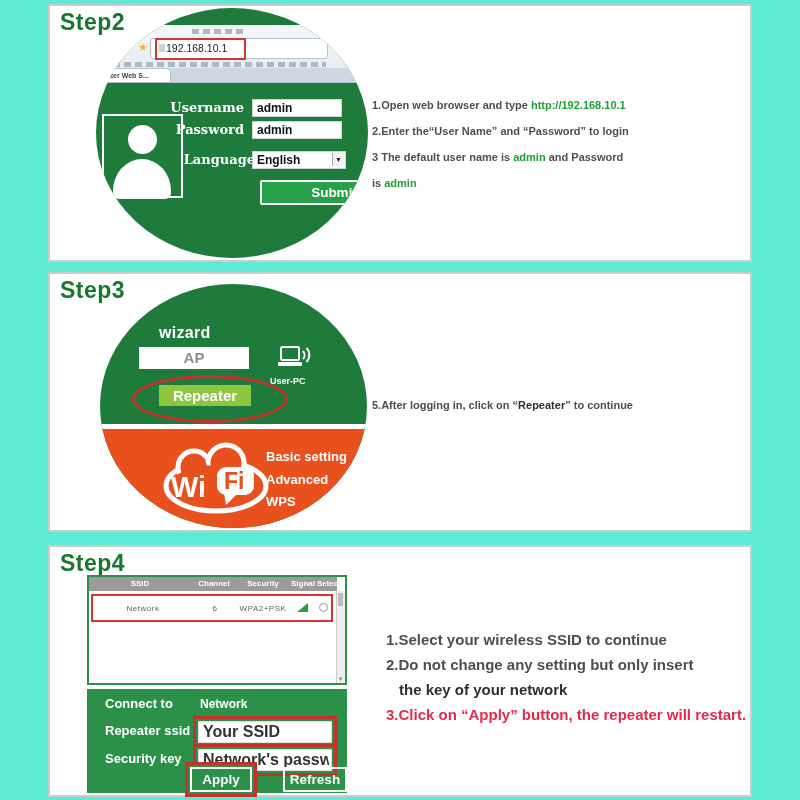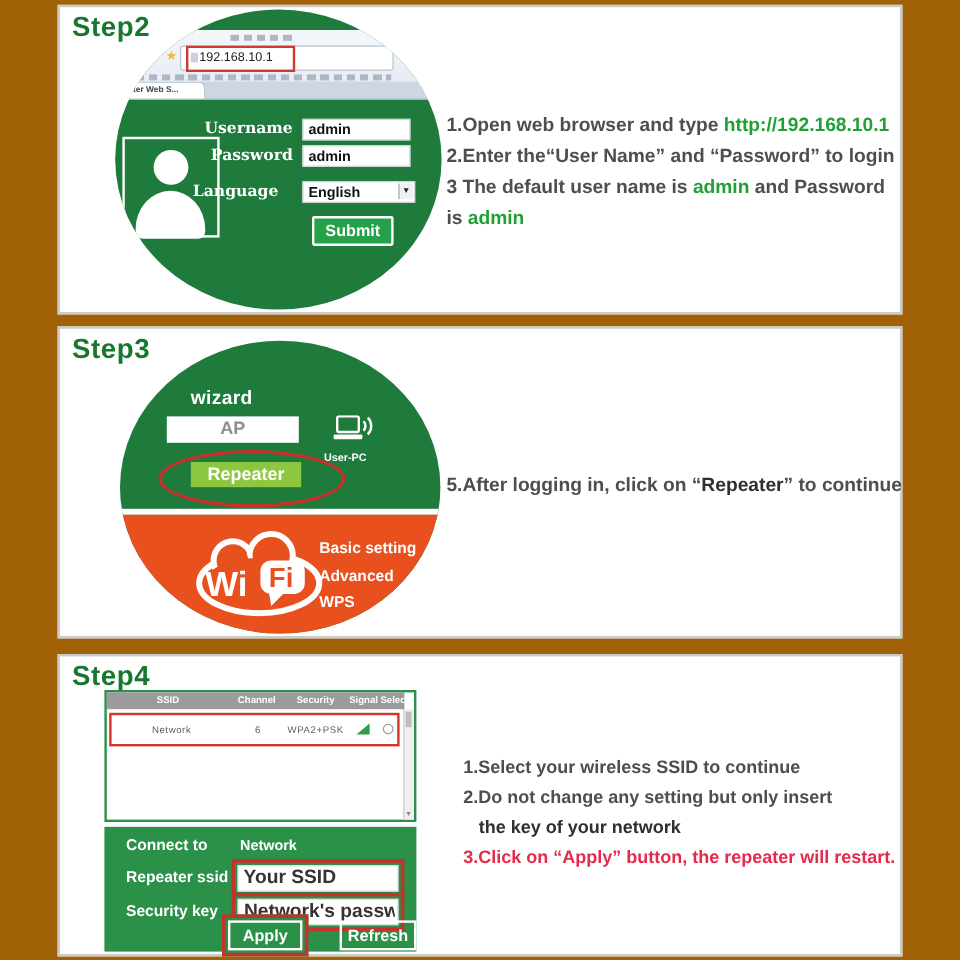--- a/index.html
+++ b/index.html
@@ -1,16 +1,16 @@
 <!DOCTYPE html>
 <html><head>
 <meta charset="utf-8">
 <style>
   html,body{margin:0;padding:0;background:#fff;}
-  .canvas{position:relative;width:800px;height:800px;background:#a16207;
+  .canvas{position:relative;width:800px;height:800px;background:#5eead4;
           font-family:"Liberation Sans",sans-serif;overflow:hidden;}
   .stepbox{position:absolute;left:48px;width:700px;background:#fff;border:2px solid #cbcbcb;}
   #box1{top:4px;height:254px;}
   #box2{top:272px;height:256px;}
   #box3{top:545px;height:248px;}
   .step-title{position:absolute;left:10px;top:3px;font-size:23px;font-weight:bold;color:#15782e;letter-spacing:.5px;}
 
   
   .circle{position:absolute;border-radius:50%;overflow:hidden;background:#1e7b3c;}
   #c1{left:46px;top:2px;width:272px;height:250px;}
@@ -32,28 +32,28 @@
   .flabel{position:absolute;width:92px;text-align:right;font-family:"DejaVu Serif",serif;font-weight:bold;
           font-size:13px;color:#fff;white-space:nowrap;}
   .finput{position:absolute;left:156px;width:84px;height:16px;background:#fff;border:1px solid #cfd6dd;
           font-size:12px;font-weight:bold;color:#111;line-height:16px;padding:0 0 0 4px;}
   input.finput{outline:none;box-sizing:content-box;font-family:"Liberation Sans",sans-serif;}
   .fselect{position:absolute;left:156px;width:88px;height:16px;background:#fff;border:1px solid #cfd6dd;
            font-size:12px;font-weight:bold;color:#111;line-height:16px;padding-left:4px;}
   .selarrow{position:absolute;right:1px;top:1px;width:11px;height:13px;background:#f1f1f1;border-left:1px solid #aaa;
             font-size:7px;color:#222;text-align:center;line-height:13px;}
   .submit{position:absolute;left:164px;top:172px;width:64px;height:21px;background:#27a04a;border:2px solid #fff;
-          border-radius:2px;color:#fff;font-weight:bold;font-size:13.5px;text-align:center;line-height:21px;}
+          border-radius:2px;color:#fff;font-weight:bold;font-size:13.5px;text-align:center;line-height:21px;padding-left:40px;}
   .avatar{position:absolute;left:6px;top:106px;width:77px;height:80px;border:2px solid #fff;}
   .avatar .head{position:absolute;left:24px;top:9px;width:29px;height:29px;border-radius:50%;background:#fff;}
   .avatar .torso{position:absolute;left:9px;top:43px;width:58px;height:40px;background:#fff;
                  border-radius:50% 50% 6px 6px/80% 80% 6px 6px;}
 
   
-  .instr{position:absolute;font-size:16px;font-weight:700;color:#4e4e4e;line-height:26px;white-space:nowrap;}
+  .instr{position:absolute;font-size:11px;font-weight:700;color:#4e4e4e;line-height:26px;white-space:nowrap;}
   .grn{color:#21a035;font-weight:800;}
   .blk{color:#2f2f2f;font-weight:800;}
   .redline{color:#e62a4c;}
 
   
   .band-white{position:absolute;left:0;top:140px;width:100%;height:5px;background:#fff;}
   .half-orange{position:absolute;left:0;top:145px;width:100%;bottom:0;background:#e8511d;}
   .wizard{position:absolute;left:59px;top:40px;color:#fff;font-size:16px;font-weight:bold;letter-spacing:.3px;}
   .apbox{position:absolute;left:39px;top:63px;width:110px;height:22px;background:#fff;color:#8f8f8f;
          font-size:15px;font-weight:bold;text-align:center;line-height:22px;}
@@ -115,21 +115,21 @@
 
       <div class="avatar">
         <div class="head"></div>
         <div class="torso"></div>
       </div>
 
       <div class="flabel" style="left:56px;top:92px;">Username</div>
       <input class="finput" style="top: 91px;" value="admin">
       <div class="flabel" style="left:56px;top:114px;">Password</div>
       <input class="finput" style="top: 113px;" value="admin">
-      <div class="flabel" style="left:44px;top:144px;">Language</div>
+      <div class="flabel" style="left:67px;top:144px;">Language</div>
       <div class="fselect" style="top:143px;">
         <span>English</span>
         <span class="selarrow">▼</span>
       </div>
       <div class="submit">Submit</div>
     </div>
 
     <div class="instr" style="left:322px;top:86px;">
       <div><span>1.Open web browser and type </span><span class="grn">http://192.168.10.1</span></div>
       <div>2.Enter the“User Name” and “Password” to login</div>

